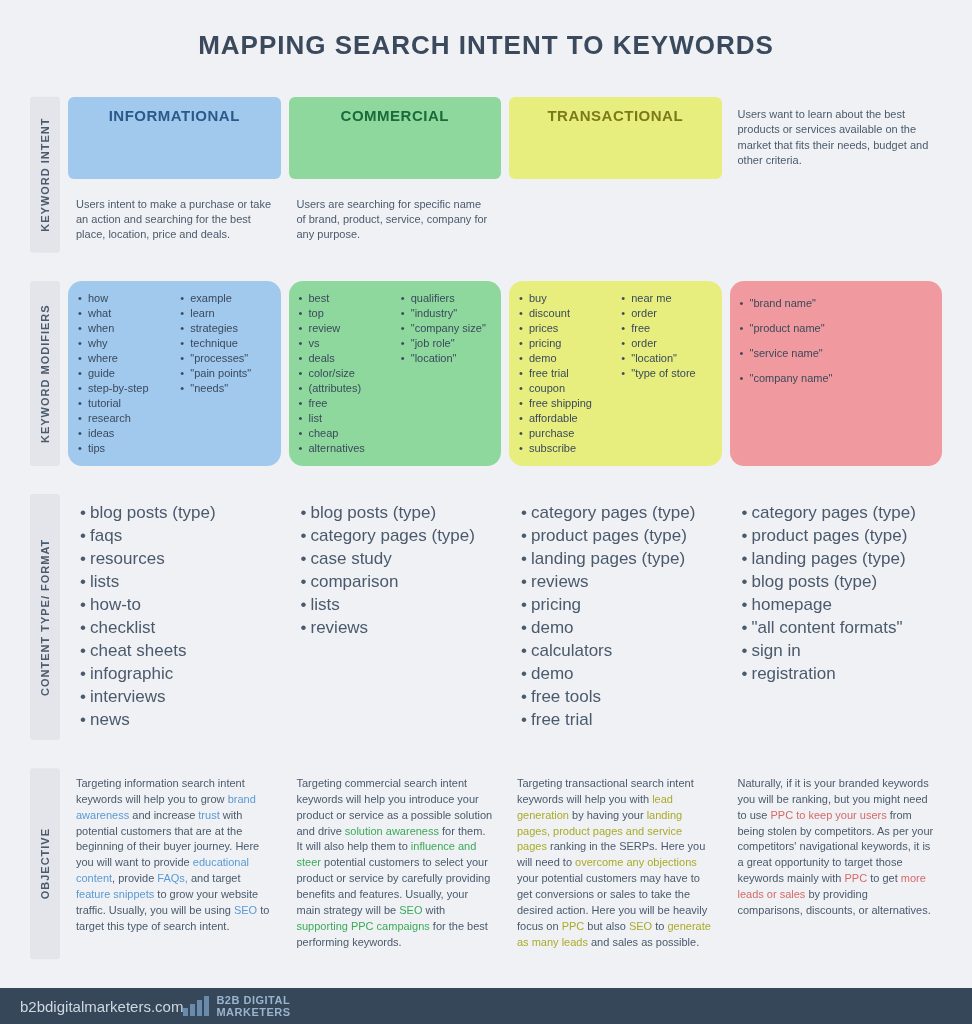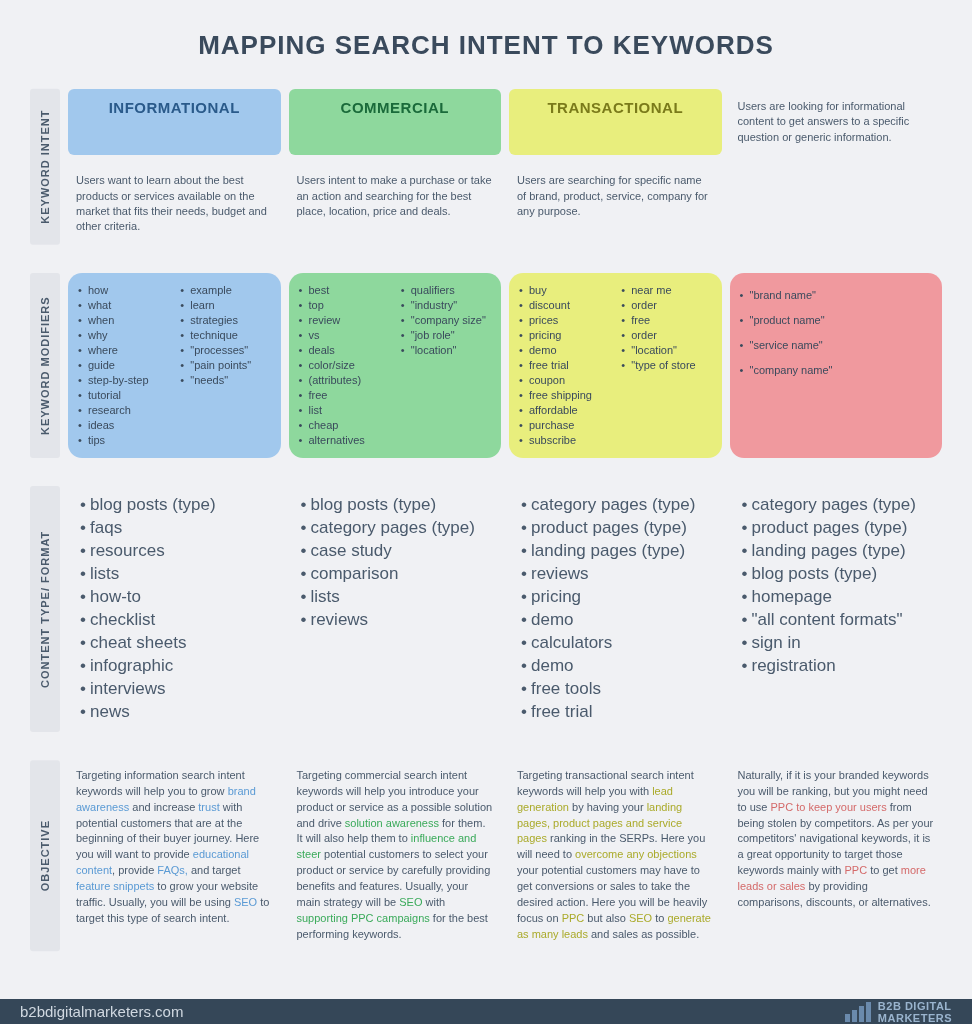--- a/index.html
+++ b/index.html
@@ -1,18 +1,18 @@
 <!DOCTYPE html>
 <html><head>
 <meta charset="utf-8">
 <style>
 *{box-sizing:border-box;margin:0;padding:0}
 body{font-family:-apple-system,BlinkMacSystemFont,'Segoe UI',Arial,sans-serif;background:#f0f1f4;width:972px;height:1024px;overflow:hidden}
 .container{padding:30px 30px 0 30px}
-h1{text-align:center;color:#3a4a5c;font-size:26px;font-weight:700;letter-spacing:1px;margin-bottom:28px}
+h1{text-align:center;color:#3a4a5c;font-size:26px;font-weight:700;letter-spacing:1px;margin-bottom:36px}
 .grid{display:grid;grid-template-columns:30px 1fr 1fr 1fr 1fr;gap:8px}
 .rowlabel{writing-mode:vertical-rl;transform:rotate(180deg);text-align:center;font-size:11px;font-weight:700;color:#4a5a6c;letter-spacing:1px;background:#e3e5ea;padding:8px 4px;display:flex;align-items:center;justify-content:center;border-radius:3px}
 .hdr{text-align:center;font-size:15px;font-weight:700;padding:10px 8px;border-radius:6px;letter-spacing:0.5px}
 .hdr.c1{background:#a1c8ed;color:#2a5a8a}
 .hdr.c2{background:#8ed89d;color:#1a6a3a}
 .hdr.c3{background:#e8ee7d;color:#7a7a1a}
 .hdr.c4{background:#f0999e;color:#a02a3a}
 .desc{font-size:11px;color:#4a5a6c;line-height:1.4;padding:10px 8px}
 .mods{border-radius:14px;padding:10px 8px;font-size:11px;color:#3a4a5c}
 .mods.c1{background:#a1c8ed}
@@ -26,39 +26,38 @@
 .fmt{font-size:17px;color:#4a5a6c;padding:8px}
 .fmt ul{list-style:none}
 .fmt li{padding:1.5px 0 1.5px 14px;position:relative}
 .fmt li:before{content:"•";position:absolute;left:4px}
 .obj{font-size:11px;color:#4a5a6c;line-height:1.45;padding:8px}
 .hl1{color:#5a9ad4}
 .hl2{color:#3aaa5a}
 .hl3{color:#aaaa2a}
 .hl4{color:#d46a6a}
 .spacer{height:12px}
-.footer{position:absolute;bottom:0;left:0;right:0;background:#354758;height:25px;display:flex;align-items:center;justify-content:space-between;padding:0 20px;color:#d0d8e0;font-size:15px}
+.footer{position:absolute;bottom:0;left:0;right:0;background:#354758;height:36px;display:flex;align-items:center;justify-content:flex-start;padding:0 20px;color:#d0d8e0;font-size:15px}
 .logo{display:flex;align-items:center;gap:7px;color:#9ab4ce;font-size:11px;font-weight:700;letter-spacing:0.5px}
 .bars{display:flex;align-items:flex-end;gap:2px}
 .bars span{width:5px;background:#6a8aac;display:block}
 </style>
 </head>
 <body>
 
 <div class="container">
   <h1>MAPPING SEARCH INTENT TO KEYWORDS</h1>
 
   <div class="grid">
 
     <div class="rowlabel" style="grid-row:span 2">KEYWORD INTENT</div>
     <div class="hdr c1">INFORMATIONAL</div>
     <div class="hdr c2">COMMERCIAL</div>
     <div class="hdr c3">TRANSACTIONAL</div>
 
-    <div class="desc">Users are looking for informational content to get answers to a specific question or generic information.</div>
     <div class="desc">Users want to learn about the best products or services available on the market that fits their needs, budget and other criteria.</div>
     <div class="desc">Users intent to make a purchase or take an action and searching for the best place, location, price and deals.</div>
     <div class="desc">Users are searching for specific name of brand, product, service, company for any purpose.</div>
 
     <div class="spacer" style="grid-column:1/-1"></div>
 
     <div class="rowlabel">KEYWORD MODIFIERS</div>
     <div class="mods c1">
         <div class="cols">
           <ul>

